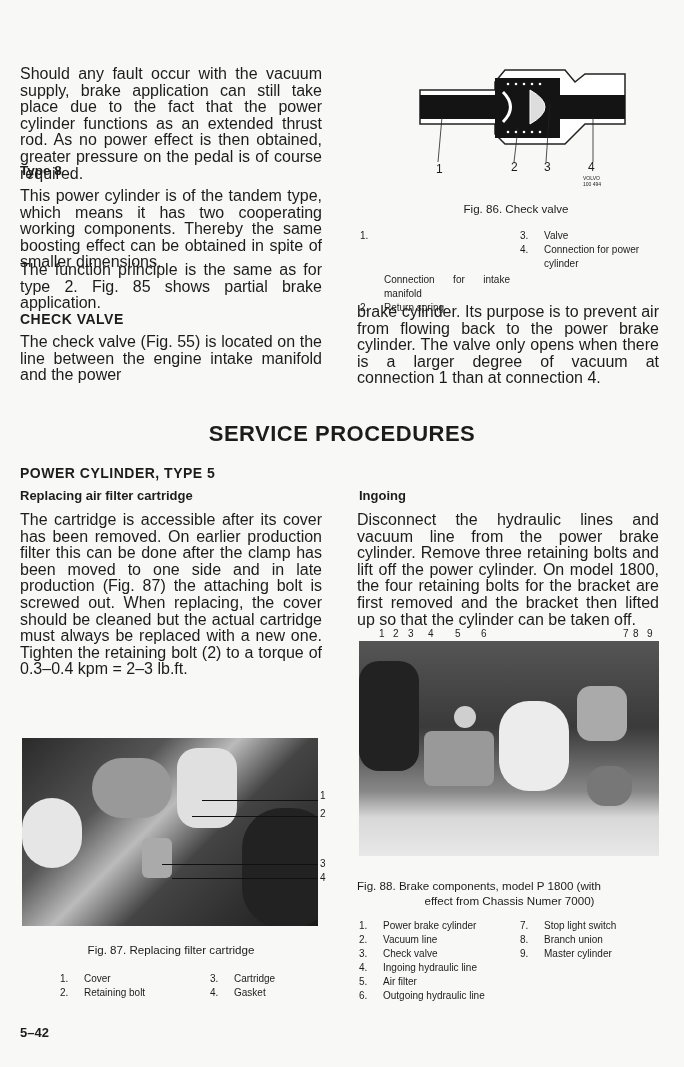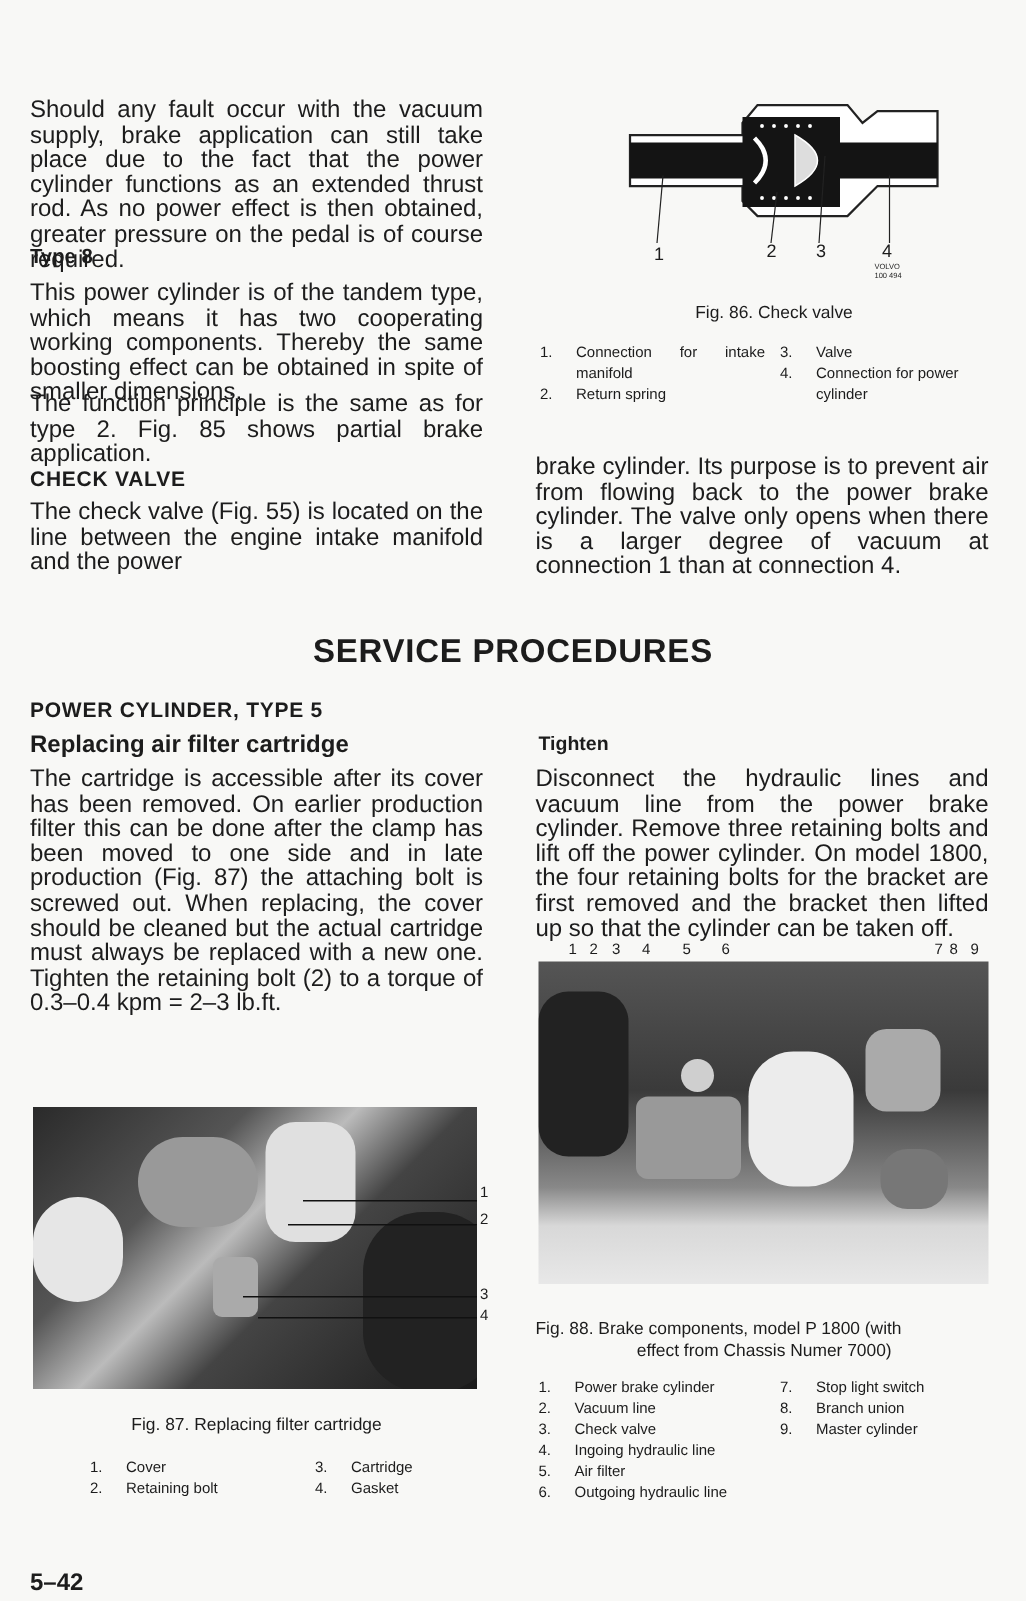--- a/index.html
+++ b/index.html
@@ -58,21 +58,21 @@
   <span class="abs callout" style="left:144px;top:98px;font-size:12px;">3</span>
   <span class="abs callout" style="left:188px;top:98px;font-size:12px;">4</span>
   <span class="abs" style="left:183px;top:113px;font-size:5px;">VOLVO</span>
   <span class="abs" style="left:183px;top:119px;font-size:5px;">100 494</span>
 </div>
 <div class="abs caption" style="left:400px;top:202px;width:232px;">Fig. 86.  Check valve</div>
 
 <div class="abs legend" style="left:360px;top:229px;width:150px;">
   <div style="display:flex;">
       <span class="num">1.</span>
-      <span style="flex:1;text-align:justify;">Connection for intake manifold</span>
+      <span style="flex:1;text-align:justify;margin-top:44px;">Connection for intake manifold</span>
     </div>
   <div style="display:flex;">
       <span class="num">2.</span>
       <span>Return spring</span>
     </div>
 </div>
 <div class="abs legend" style="left:520px;top:229px;width:150px;">
   <div style="display:flex;">
       <span class="num">3.</span>
       <span>Valve</span>
@@ -80,23 +80,23 @@
   <div style="display:flex;">
       <span class="num">4.</span>
       <span style="flex:1;">Connection for power cylinder</span>
     </div>
 </div>
 
 <p class="abs para" style="left:357px;top:304px;width:302px;">brake cylinder. Its purpose is to prevent air from flowing back to the power brake cylinder. The valve only opens when there is a larger degree of vacuum at connection 1 than at connection 4.</p>
 
 <div class="abs big-title" style="left:0;top:421px;width:684px;text-align:center;">SERVICE PROCEDURES</div>
 <h2 class="abs h2" style="left:20px;top:465px;">POWER CYLINDER, TYPE 5</h2>
-<h3 class="abs h3" style="left:20px;top:488px;font-size:16px;">Replacing air filter cartridge</h3>
+<h3 class="abs h3" style="left:20px;top:488px;font-size:13px;">Replacing air filter cartridge</h3>
 <p class="abs para" style="left:20px;top:512px;width:302px;">The cartridge is accessible after its cover has been removed. On earlier production filter this can be done after the clamp has been moved to one side and in late production (Fig. 87) the attaching bolt is screwed out. When replacing, the cover should be cleaned but the actual cartridge must always be replaced with a new one. Tighten the retaining bolt (2) to a torque of 0.3–0.4 kpm = 2–3 lb.ft.</p>
-<h3 class="abs h3" style="left:359px;top:488px;font-size:13px;">Tighten</h3>
+<h3 class="abs h3" style="left:359px;top:488px;font-size:13px;">Ingoing</h3>
 <p class="abs para" style="left:357px;top:512px;width:302px;">Disconnect the hydraulic lines and vacuum line from the power brake cylinder. Remove three retaining bolts and lift off the power cylinder. On model 1800, the four retaining bolts for the bracket are first removed and the bracket then lifted up so that the cylinder can be taken off.</p>
 
 <div class="abs photo" style="left:22px;top:738px;width:296px;height:188px;background:linear-gradient(135deg,#2a2a2a 0%,#555 30%,#bbb 45%,#444 60%,#1a1a1a 100%);">
   <div class="abs" style="left:70px;top:20px;width:80px;height:60px;border-radius:30px;background:#999;"></div>
   <div class="abs" style="left:155px;top:10px;width:60px;height:80px;background:#e0e0e0;border-radius:20px;"></div>
   <div class="abs" style="left:120px;top:100px;width:30px;height:40px;background:#aaa;border-radius:6px;"></div>
   <div class="abs" style="left:220px;top:70px;width:90px;height:120px;background:#222;border-radius:40px;"></div>
   <div class="abs" style="left:0;top:60px;width:60px;height:70px;background:#e6e6e6;border-radius:30px;"></div>
   <div class="abs" style="left:180px;top:62px;width:120px;height:1px;background:#111;"></div>
   <div class="abs" style="left:170px;top:78px;width:130px;height:1px;background:#111;"></div>
@@ -147,13 +147,13 @@
   <div><span class="num">4.</span><span>Ingoing hydraulic line</span></div>
   <div><span class="num">5.</span><span>Air filter</span></div>
   <div><span class="num">6.</span><span>Outgoing hydraulic line</span></div>
 </div>
 <div class="abs legend" style="left:520px;top:919px;width:150px;">
   <div><span class="num">7.</span><span>Stop light switch</span></div>
   <div><span class="num">8.</span><span>Branch union</span></div>
   <div><span class="num">9.</span><span>Master cylinder</span></div>
 </div>
 
-<div class="abs" style="left:20px;top:1025px;font-size:16px;font-weight:bold;margin-top:22px;">5–42</div>
+<div class="abs" style="left:20px;top:1025px;font-size:13px;font-weight:bold;">5–42</div>
 
 </body></html>

